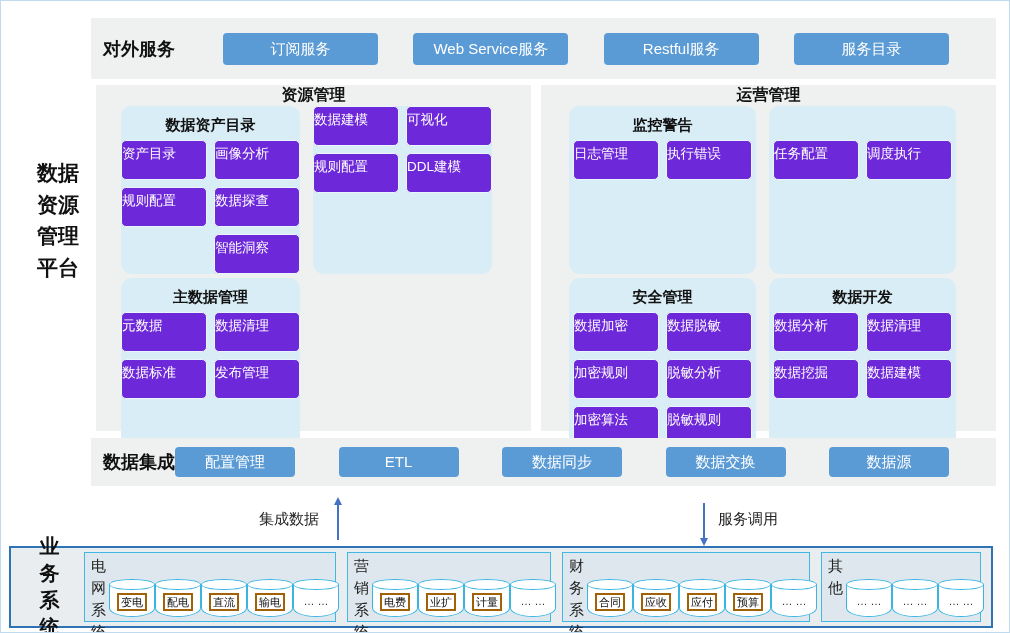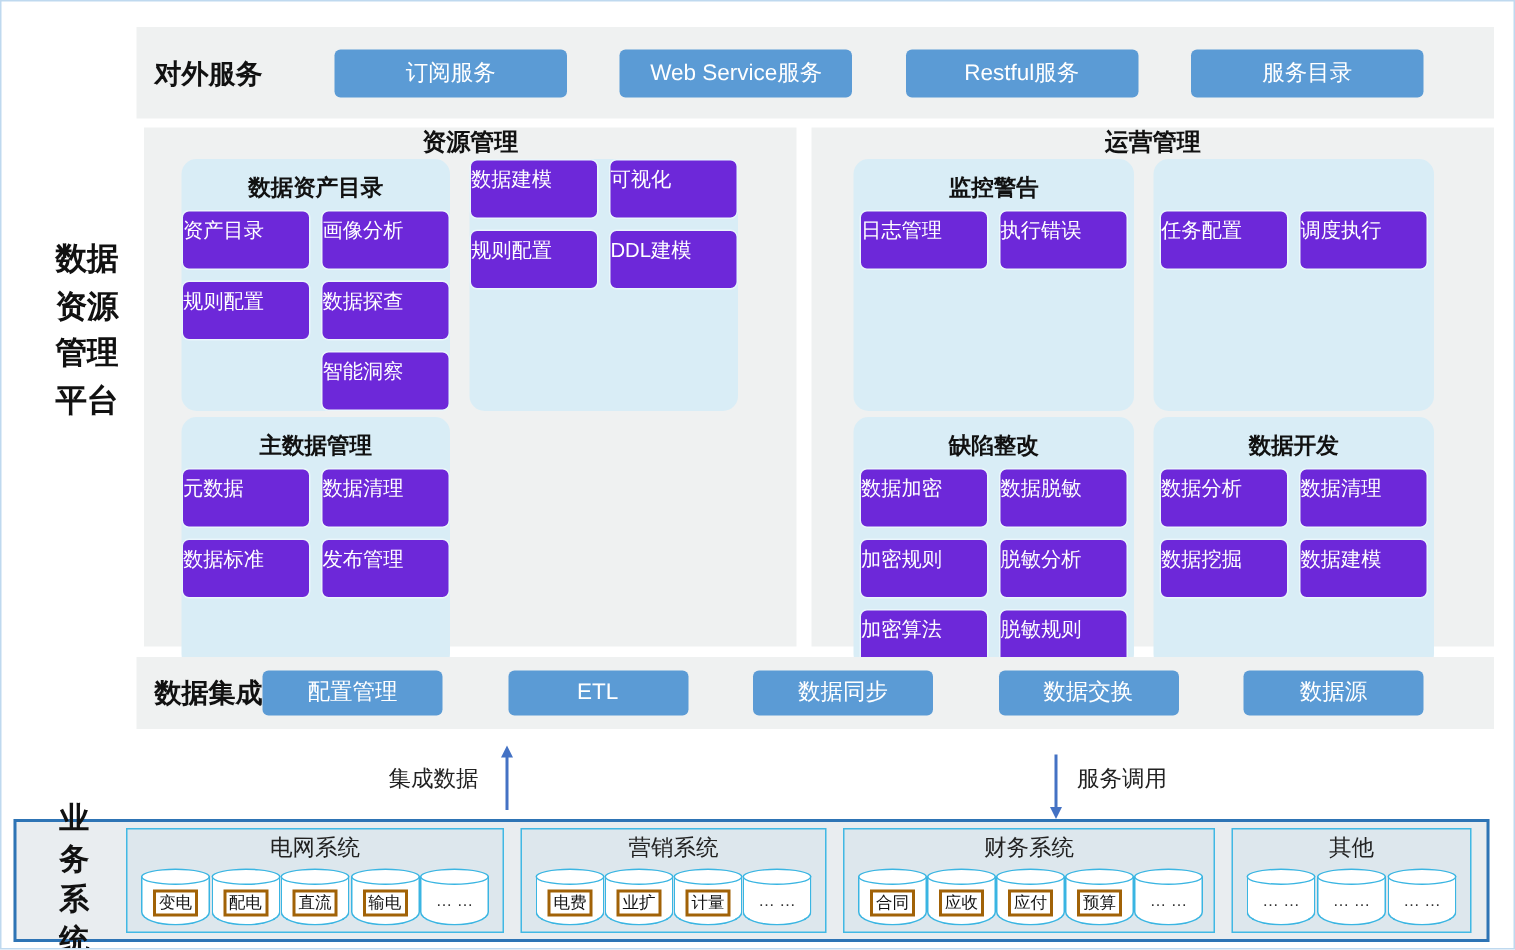--- a/index.html
+++ b/index.html
@@ -45,21 +45,21 @@
   .varrow{position:absolute;width:2px;height:36px;background:#4472C4;}
   .varrow.up{left:336px;top:503px;}
   .varrow.down{left:702px;top:502px;}
   .varrow.up::before{content:"";position:absolute;top:-7px;left:-3.5px;border-left:4.5px solid transparent;border-right:4.5px solid transparent;border-bottom:8px solid #4472C4;}
   .varrow.down::before{content:"";position:absolute;bottom:-7px;left:-3.5px;border-left:4.5px solid transparent;border-right:4.5px solid transparent;border-top:8px solid #4472C4;}
 
   
   .business{position:absolute;left:8px;top:545px;width:984px;height:82px;background:#E9EDF0;border:2px solid #2E74B5;box-sizing:border-box;display:flex;align-items:center;}
   .business-label{width:46px;margin-left:24px;font-size:20px;font-weight:bold;color:#111;line-height:1.35;word-break:break-all;text-align:center;}
   .groups{flex:1;display:flex;gap:11px;margin-left:20px;margin-right:10px;}
-  .group{background:#DDE7ED;border:1.5px solid #41B8E4;box-sizing:border-box;height:70px;display:flex;flex-direction:column;padding:2px 6px 4px;}
+  .group{background:#DDE7ED;border:1.5px solid #41B8E4;box-sizing:border-box;height:70px;display:flex;flex-direction:row;padding:2px 6px 4px;}
   .group-title{text-align:center;font-size:15px;color:#222;height:22px;line-height:22px;}
   .cyl-row{flex:1;display:flex;justify-content:space-between;align-items:flex-end;padding:0 3px;}
   .g-grid{width:252px;}.g-marketing{width:204px;}.g-finance{width:248px;}.g-other{width:160px;}
 
   
   .cyl{position:relative;width:46px;height:38px;flex:0 0 auto;}
   .cyl .body{position:absolute;left:0;right:0;top:5px;bottom:0;background:#fff;border:1.5px solid #3AB5E2;border-top:none;border-radius:0 0 23px 23px / 0 0 9px 9px;box-sizing:border-box;}
   .cyl .top{position:absolute;left:0;right:0;top:0;height:11px;background:#fff;border:1.5px solid #3AB5E2;border-radius:50%;box-sizing:border-box;}
   .cyl .tag{position:absolute;left:50%;transform:translateX(-50%);top:14px;background:#fff;border:2px solid #a16207;font-size:11px;line-height:14px;padding:0 2px;white-space:nowrap;color:#111;}
   .cyl .tag.plain{border:none;background:transparent;color:#333;top:15px;}
@@ -134,21 +134,21 @@
 
       <div class="block">
         <div class="block-title"></div>
         <div class="chip-grid">
           <div class="chip">任务配置</div>
           <div class="chip">调度执行</div>
         </div>
       </div>
 
       <div class="block">
-        <div class="block-title">缺陷整改</div>
+        <div class="block-title">安全管理</div>
         <div class="chip-grid">
           <div class="chip">数据加密</div>
           <div class="chip">数据脱敏</div>
           <div class="chip">加密规则</div>
           <div class="chip">脱敏分析</div>
           <div class="chip">加密算法</div>
           <div class="chip">脱敏规则</div>
         </div>
       </div>
 

